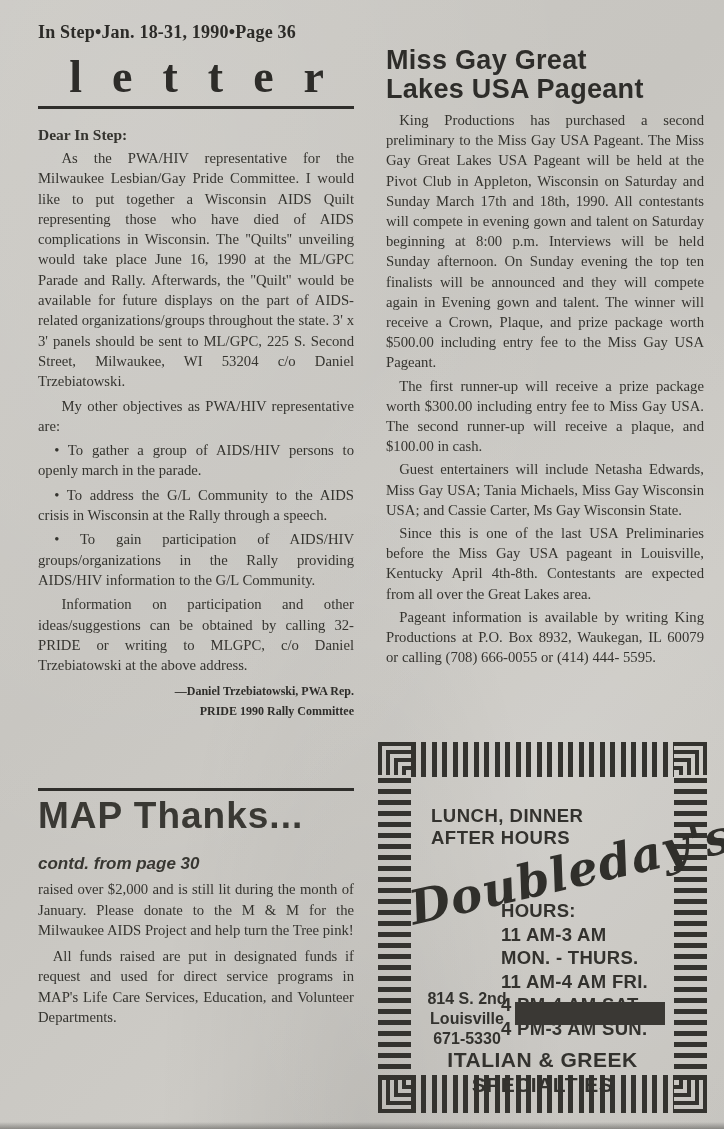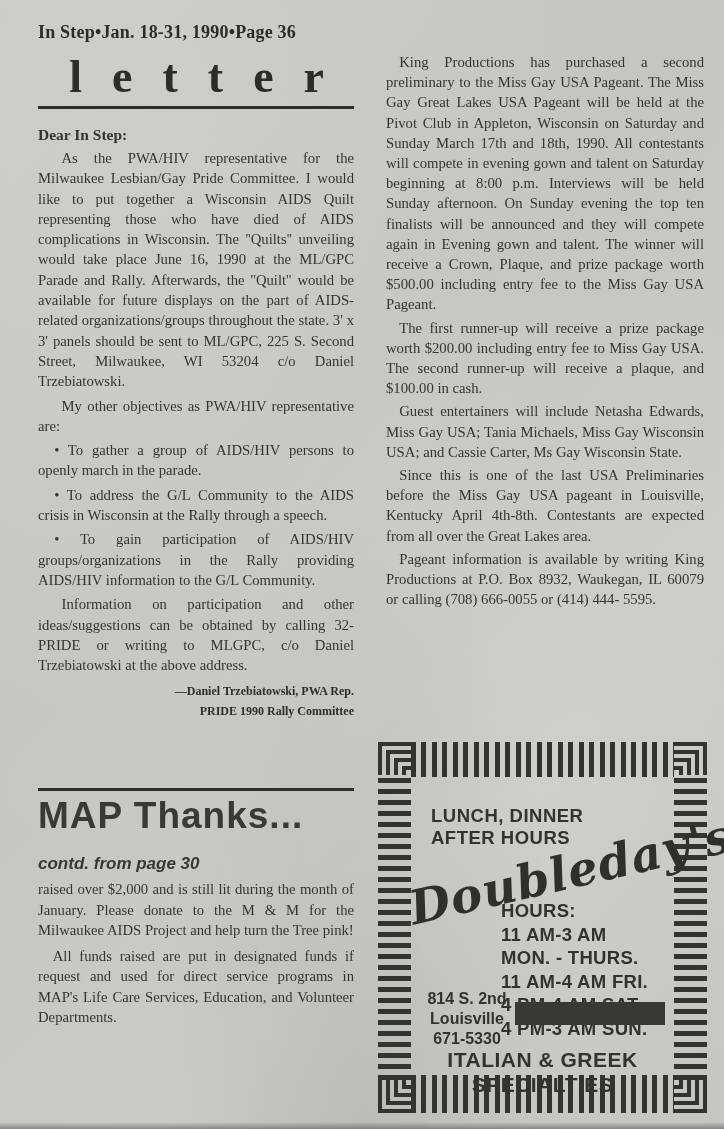--- a/index.html
+++ b/index.html
@@ -134,23 +134,27 @@
 
   <div class="map-section">
     <div class="map-rule"></div>
     <div class="map-title">MAP Thanks...</div>
     <div class="map-contd">contd. from page 30</div>
     <p>raised over $2,000 and is still lit during the month of January. Please donate to the M &amp; M for the Milwaukee AIDS Project and help turn the Tree pink!</p>
     <p class="indent">All funds raised are put in designated funds if request and used for direct service programs in MAP's Life Care Services, Education, and Volunteer Departments.</p>
   </div>
 
   <div class="right-col">
+    <div class="pageant-title">
+      <div>Miss Gay Great</div>
+      <div>Lakes USA Pageant</div>
+    </div>
     <div class="body-text">
       <p class="indent">King Productions has purchased a second preliminary to the Miss Gay USA Pageant. The Miss Gay Great Lakes USA Pageant will be held at the Pivot Club in Appleton, Wisconsin on Saturday and Sunday March 17th and 18th, 1990. All contestants will compete in evening gown and talent on Saturday beginning at 8:00 p.m. Interviews will be held Sunday afternoon. On Sunday evening the top ten finalists will be announced and they will compete again in Evening gown and talent. The winner will receive a Crown, Plaque, and prize package worth $500.00 including entry fee to the Miss Gay USA Pageant.</p>
-      <p class="indent">The first runner-up will receive a prize package worth $200.00 including entry fee to Miss Gay USA. The second runner-up will receive a plaque, and $100.00 in cash.</p>
+      <p class="indent">The first runner-up will receive a prize package worth $300.00 including entry fee to Miss Gay USA. The second runner-up will receive a plaque, and $100.00 in cash.</p>
       <p class="indent">Guest entertainers will include Netasha Edwards, Miss Gay USA; Tania Michaels, Miss Gay Wisconsin USA; and Cassie Carter, Ms Gay Wisconsin State.</p>
       <p class="indent">Since this is one of the last USA Preliminaries before the Miss Gay USA pageant in Louisville, Kentucky April 4th-8th. Contestants are expected from all over the Great Lakes area.</p>
       <p class="indent">Pageant information is available by writing King Productions at P.O. Box 8932, Waukegan, IL 60079 or calling (708) 666-0055 or (414) 444- 5595.</p>
     </div>
   </div>
 
   <div class="ad">
     <div class="strip strip-top"></div>
     <div class="strip strip-bottom"></div>
     <div class="strip strip-left"></div>

